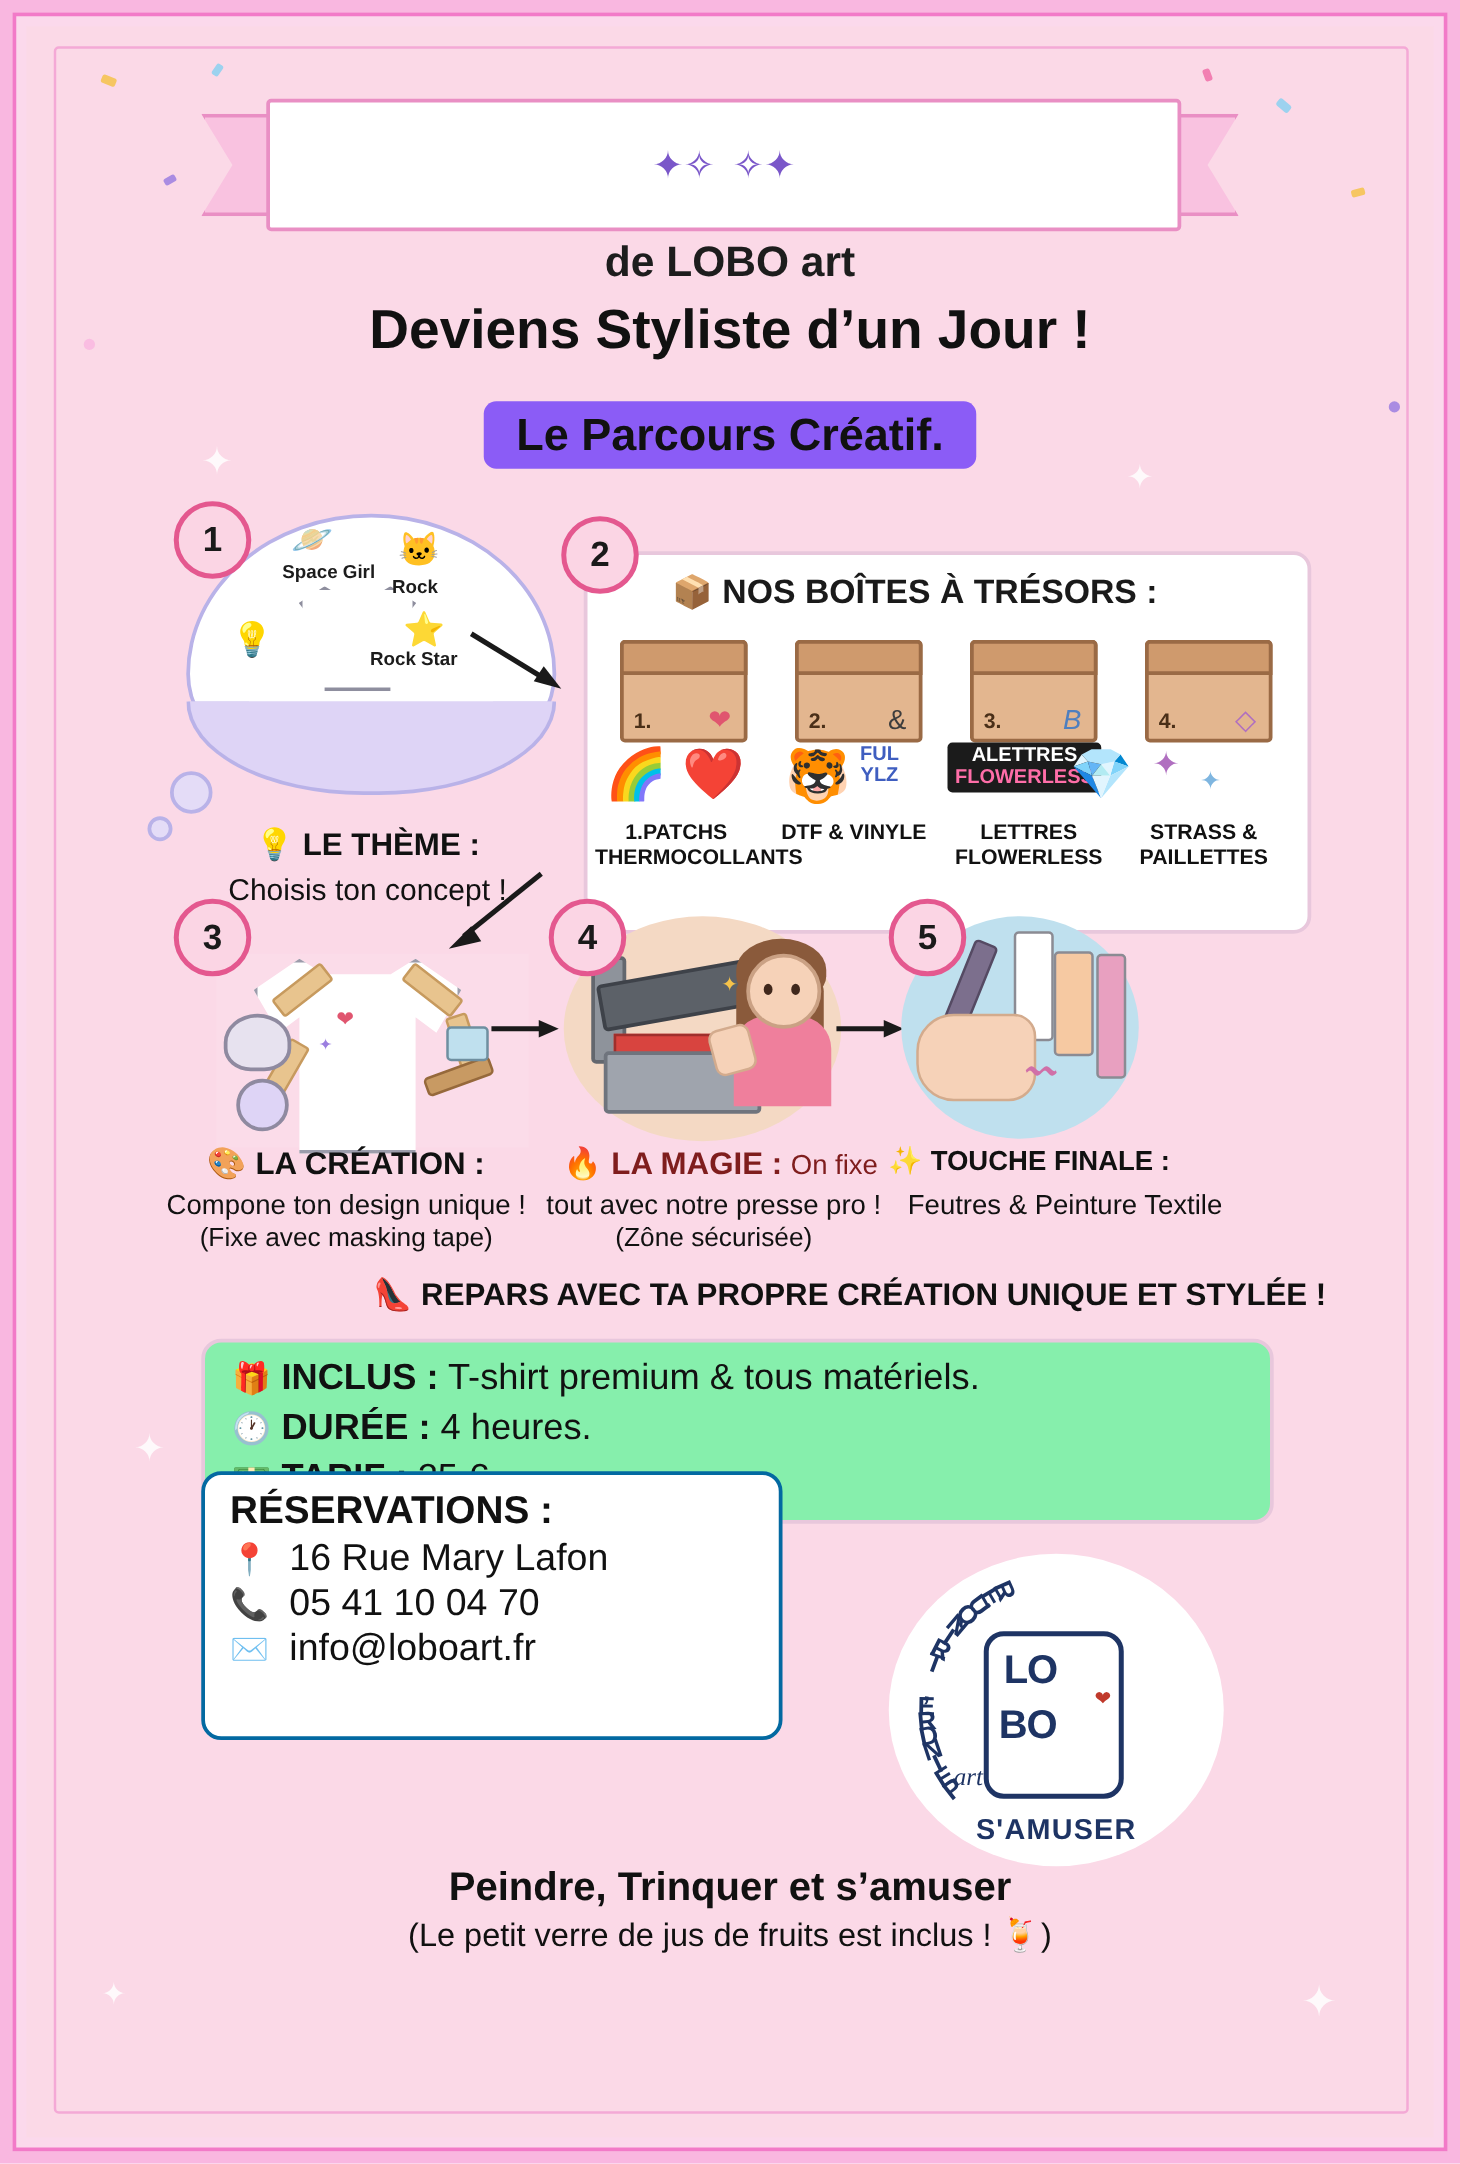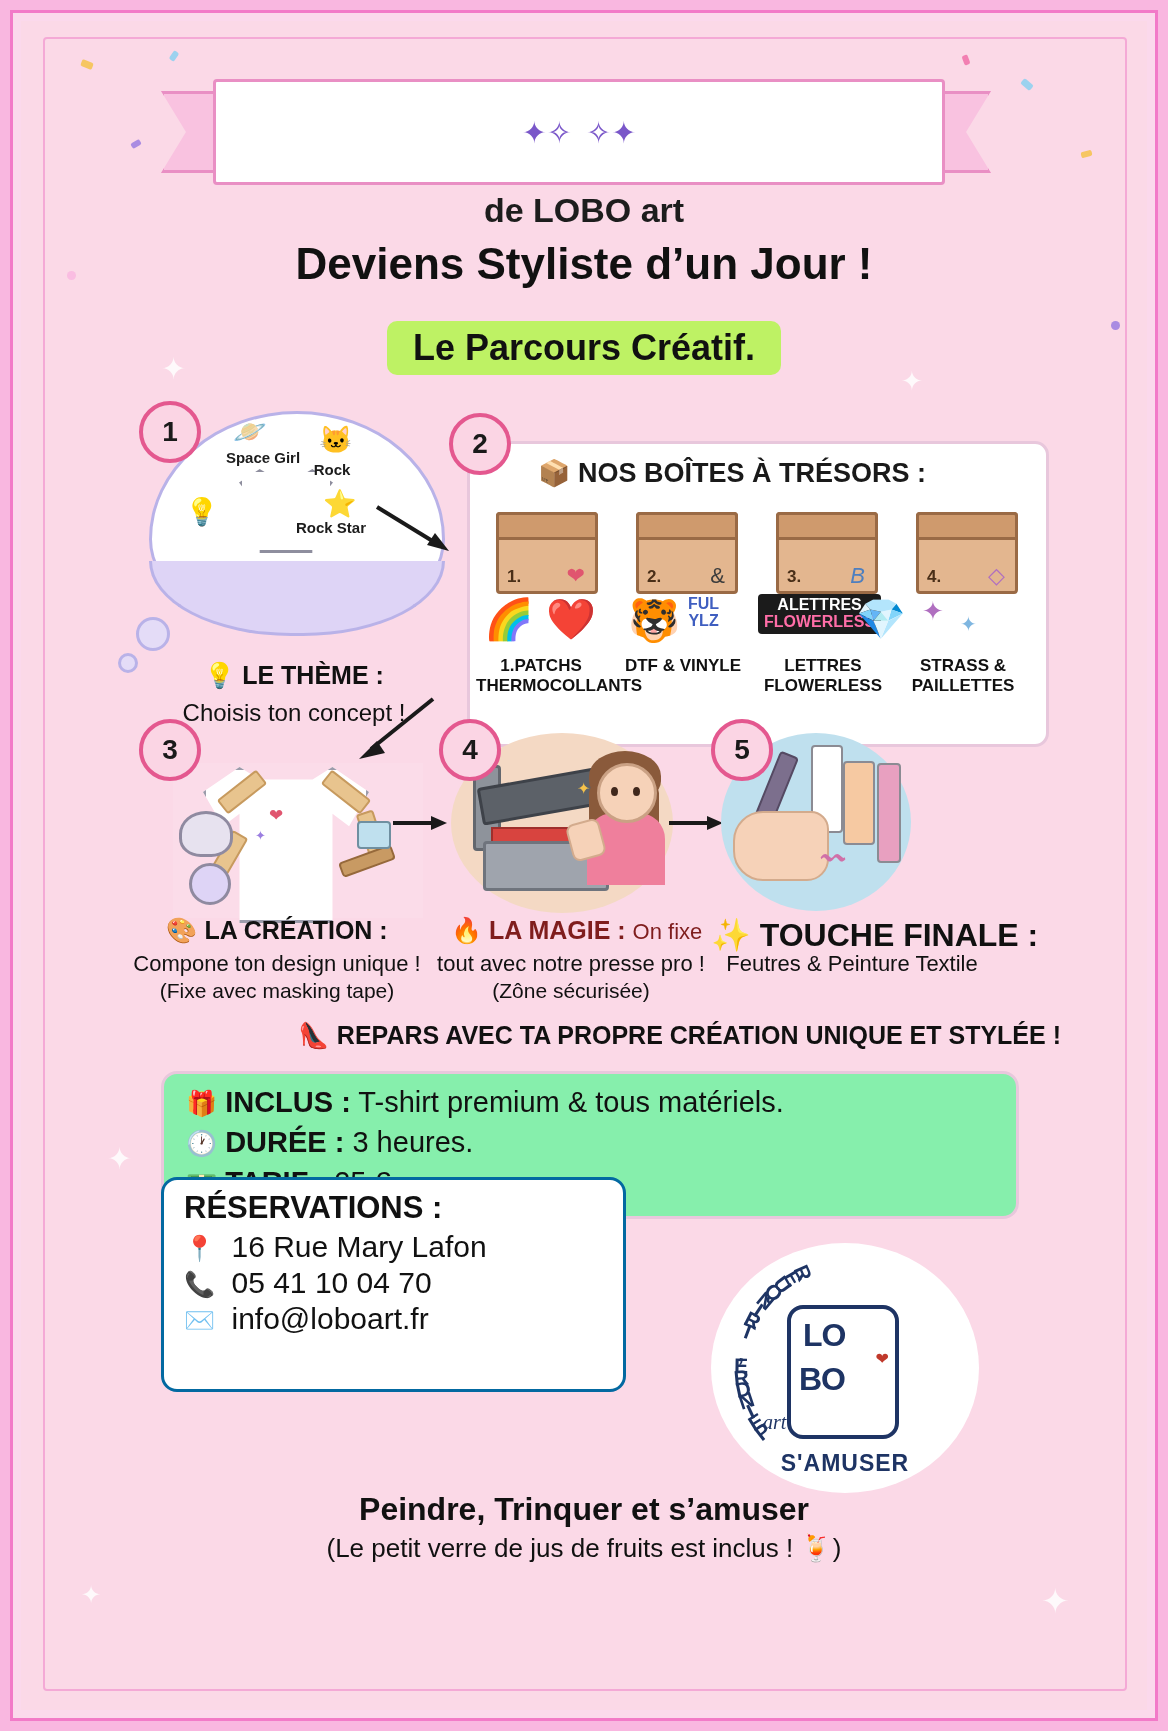--- a/index.html
+++ b/index.html
@@ -114,21 +114,21 @@
     color: #111;
   }
   .sub3-wrap {
     position: absolute;
     top: 300px;
     width: 100%;
     display: flex;
     justify-content: center;
   }
   .sub3 {
-    background: #bef264;
+    background: #8b5cf6;
     border-radius: 10px;
     padding: 6px 26px;
     font-size: 36px;
     font-weight: bold;
     color: #111;
   }
 
   
   .badge {
     position: absolute;
@@ -354,21 +354,21 @@
 
   
   .cap3-t { position: absolute; left: 96px;  top: 895px; width: 320px; text-align: center; font-size: 25px; font-weight: bold; color: #111; white-space: nowrap;}
   .cap3-s { position: absolute; left: 86px;  top: 930px; width: 340px; text-align: center; font-size: 22px; color: #111;}
   .cap3-s2{ position: absolute; left: 86px;  top: 958px; width: 340px; text-align: center; font-size: 21px; color: #111;}
 
   .cap4-t { position: absolute; left: 418px; top: 895px; width: 260px; text-align: left; font-size: 25px; font-weight: bold; color: #7f1d1d; white-space: nowrap; margin-left: 12px;}
   .cap4-s { position: absolute; left: 400px; top: 930px; width: 300px; text-align: center; font-size: 22px; color: #111;}
   .cap4-s2{ position: absolute; left: 400px; top: 958px; width: 300px; text-align: center; font-size: 21px; color: #111;}
 
-  .cap5-t { position: absolute; left: 690px; top: 895px; width: 280px; text-align: left; font-size: 32px; font-weight: bold; color: #111; white-space: nowrap;}
+  .cap5-t { position: absolute; left: 690px; top: 895px; width: 280px; text-align: left; font-size: 22px; font-weight: bold; color: #111; white-space: nowrap;}
   .cap5-s { position: absolute; left: 666px; top: 930px; width: 330px; text-align: center; font-size: 22px; color: #111;}
 
   
   .repars {
     position: absolute;
     left: 120px;
     top: 1000px;
     width: 920px;
     font-size: 25px;
     font-weight: bold;
@@ -664,21 +664,21 @@
         <span>REPARS AVEC TA PROPRE CRÉATION UNIQUE ET STYLÉE !</span>
       </div>
 
       <div class="card-info">
         <div class="info-line">
           <span class="info-ico">🎁</span><b>INCLUS :</b>
           <span>T-shirt premium &amp; tous matériels.</span>
         </div>
         <div class="info-line">
           <span class="info-ico">🕐</span><b>DURÉE :</b>
-          <span>3 heures.</span>
+          <span>4 heures.</span>
         </div>
         <div class="info-line">
           <span class="info-ico">💵</span><b>TARIF :</b>
           <span>25 €</span>
         </div>
       </div>
 
       <div class="card-res">
         <div class="res-title">RÉSERVATIONS :</div>
         <div class="res-line">

